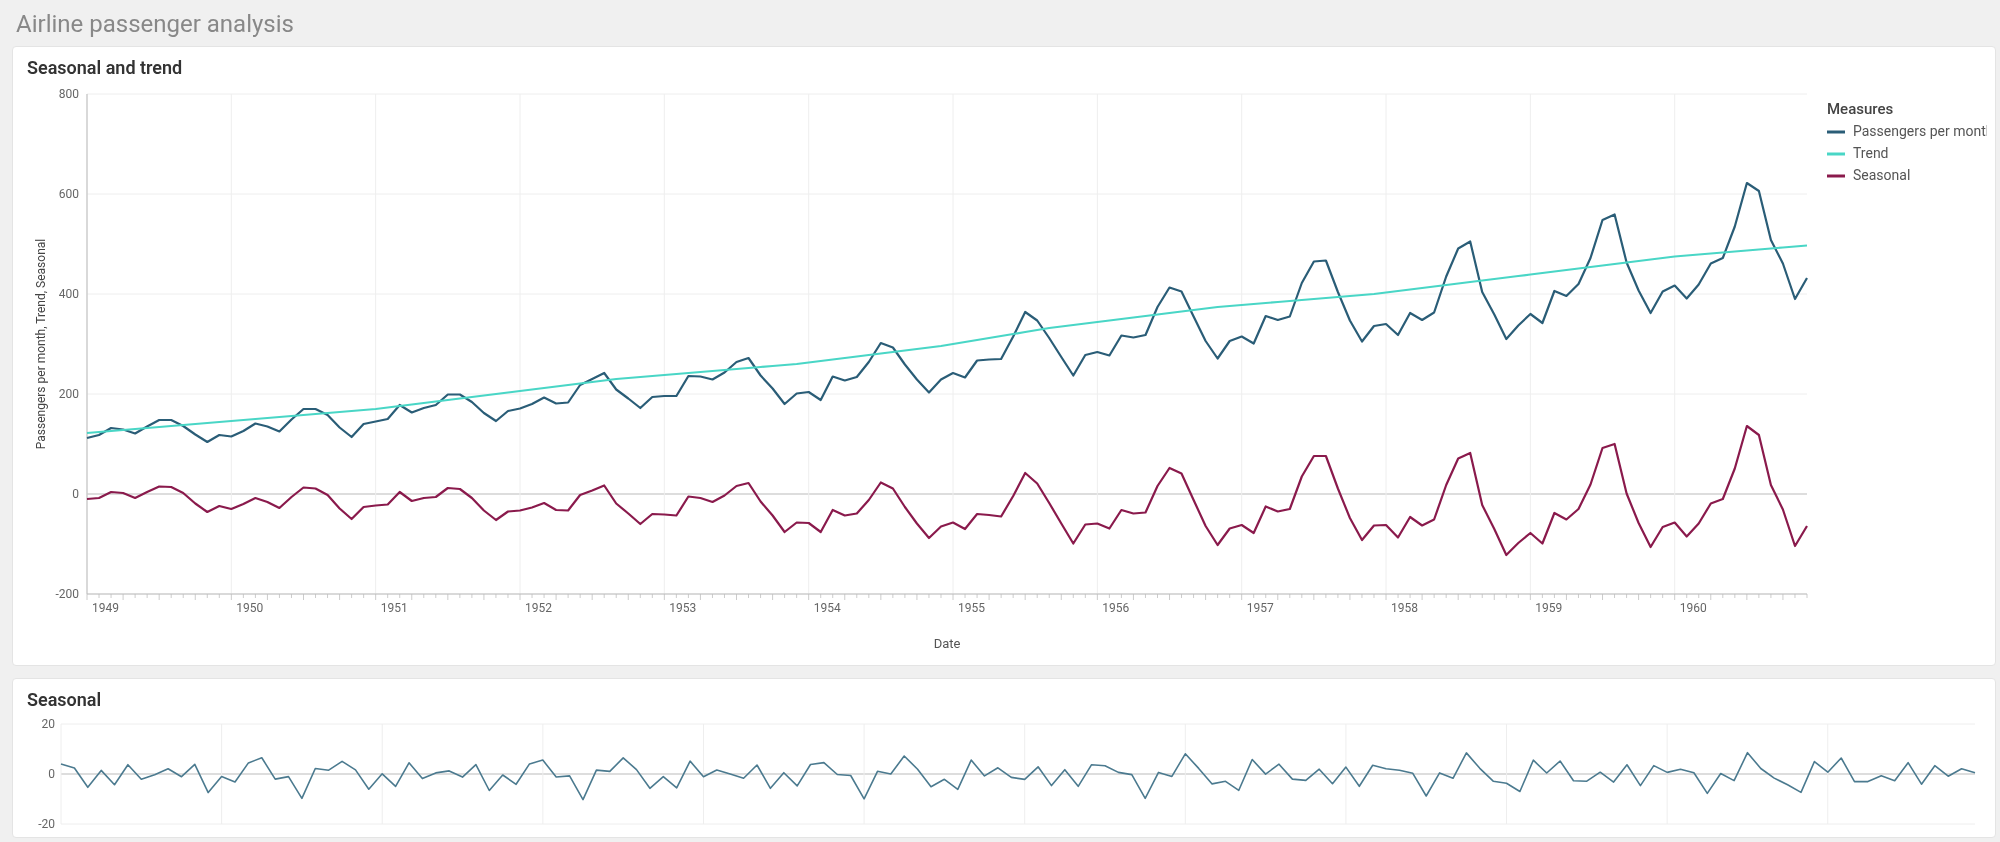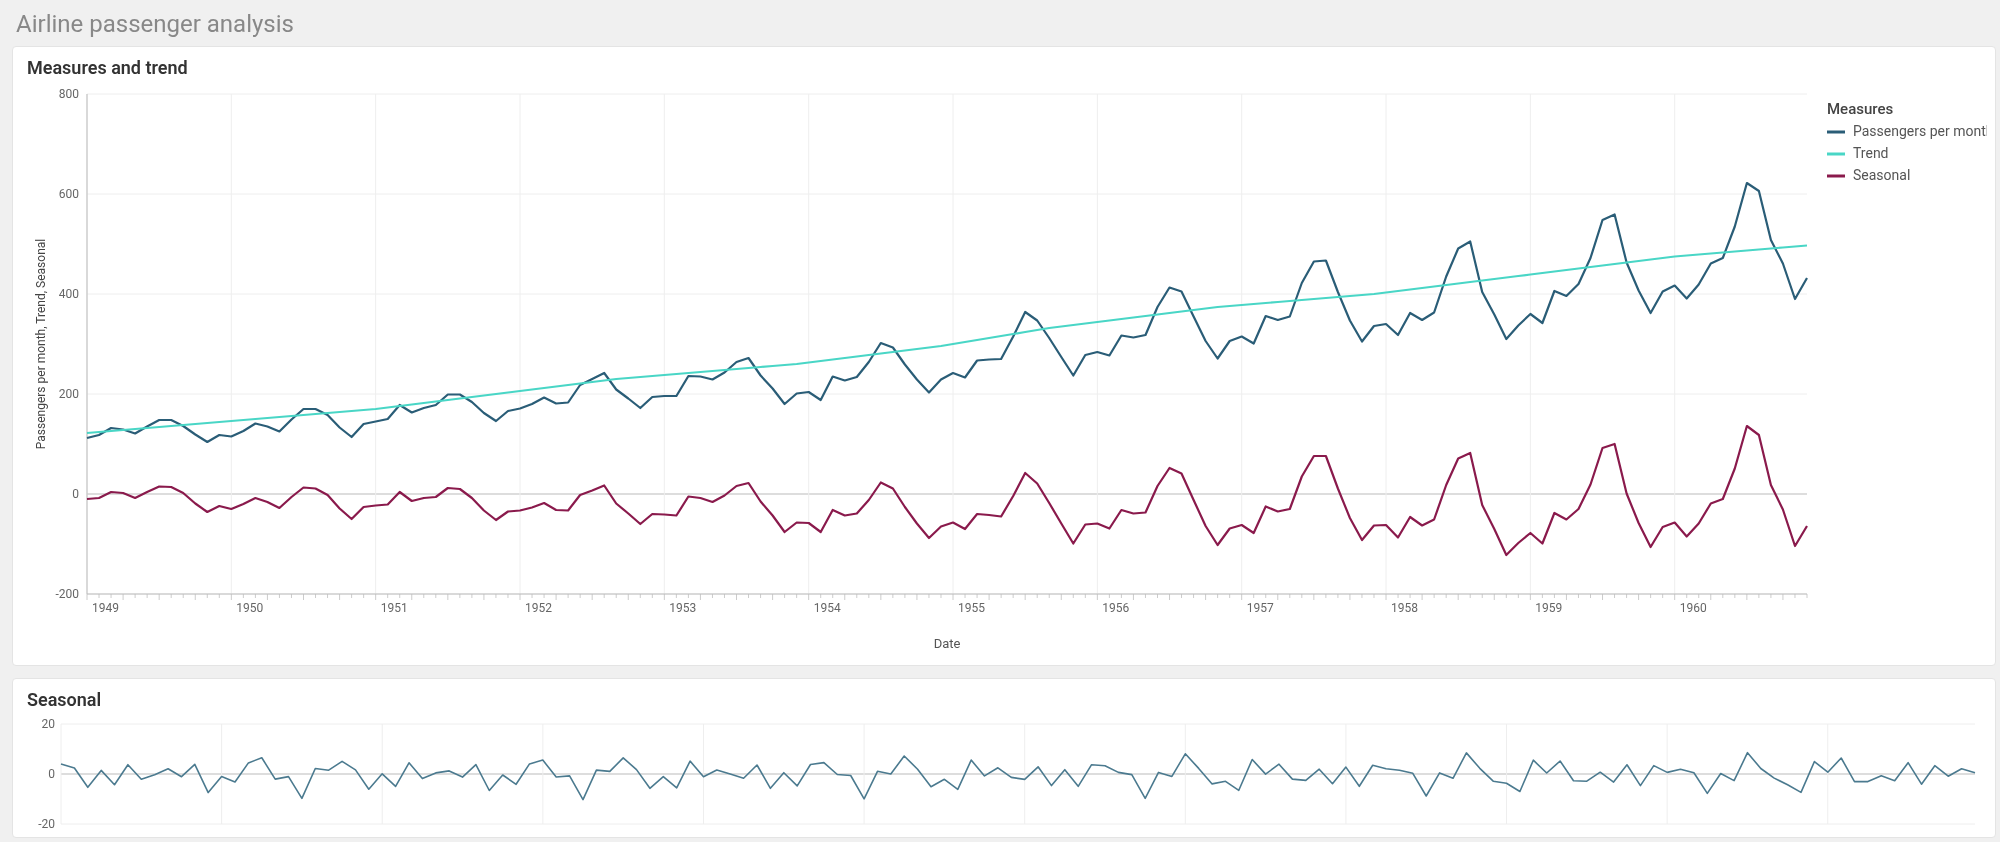--- a/index.html
+++ b/index.html
@@ -62,21 +62,21 @@
   }
 </style>
 </head>
 <body>
 
 <div class="frame">
 
   <div class="page-title">Airline passenger analysis</div>
 
   <div class="panel" style="height:620px;">
-    <div class="panel-title">Measures and trend</div>
+    <div class="panel-title">Seasonal and trend</div>
     <div class="chart-wrap">
       <svg id="chart-top" width="1960" height="580">
           <line x1="60" x2="1780" y1="510" y2="510" stroke="#eee" stroke-width="1"></line>
           <text x="52" y="514" text-anchor="end" class="tick-label">-200</text>
           <line x1="60" x2="1780" y1="410" y2="410" stroke="#bbb" stroke-width="1"></line>
           <text x="52" y="414" text-anchor="end" class="tick-label">0</text>
           <line x1="60" x2="1780" y1="310" y2="310" stroke="#eee" stroke-width="1"></line>
           <text x="52" y="314" text-anchor="end" class="tick-label">200</text>
           <line x1="60" x2="1780" y1="210" y2="210" stroke="#eee" stroke-width="1"></line>
           <text x="52" y="214" text-anchor="end" class="tick-label">400</text>

